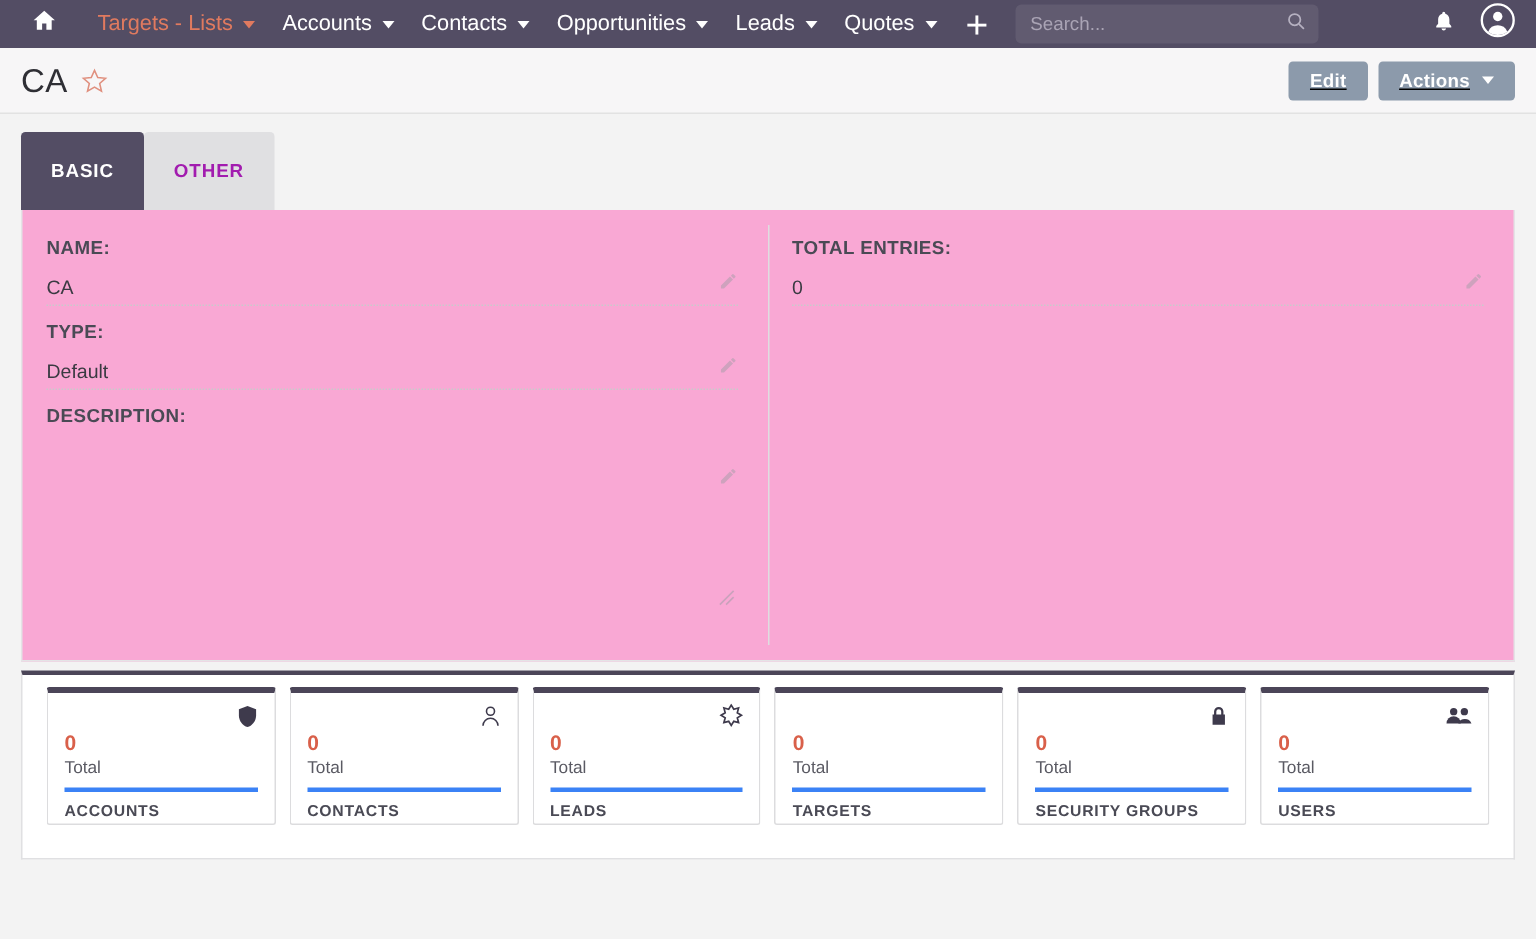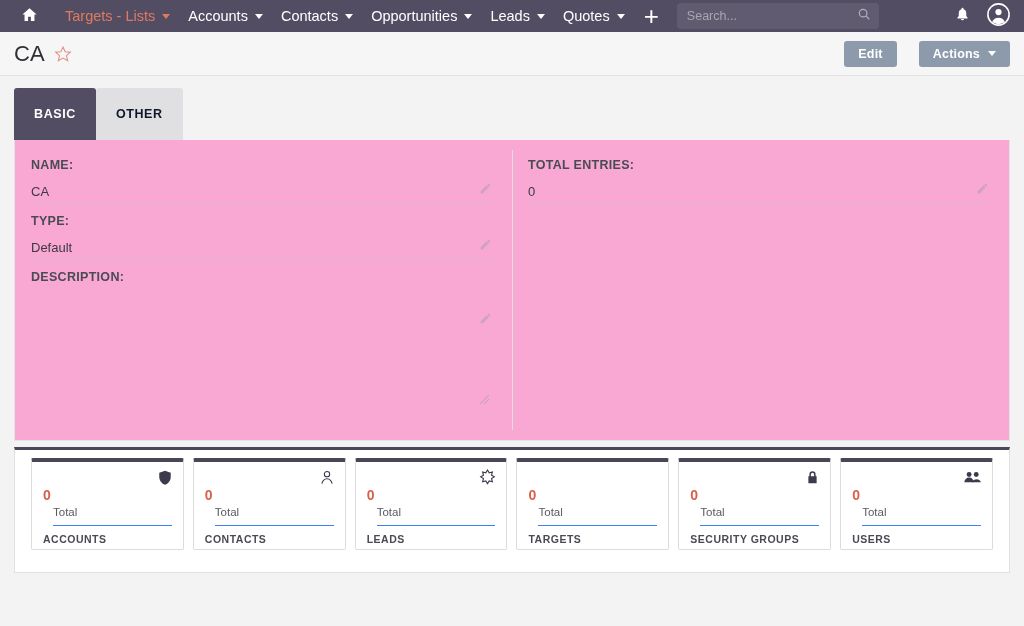--- a/index.html
+++ b/index.html
@@ -109,21 +109,22 @@
   .fav-star {
     margin-left: 9px;
     display: flex;
     align-items: center;
     cursor: pointer;
   }
   .fav-star svg { stroke: #e0907f; fill: none; stroke-width: 1.4; }
   .title-actions {
     margin-left: auto;
     display: flex;
-    gap: 22px;
+    gap: 7px;
+    text-decoration: underline;
   }
   .btn {
     background: #8c9aab;
     color: #ffffff;
     border: none;
     border-radius: 3px;
     font-size: 12.5px;
     font-weight: bold;
     font-family: "Liberation Sans", sans-serif;
     padding: 6px 14px;
@@ -141,21 +142,21 @@
   }
   .tab {
     font-size: 12.5px;
     font-weight: bold;
     letter-spacing: .6px;
     padding: 19px 20px;
     cursor: pointer;
     border-radius: 3px 3px 0 0;
   }
   .tab.active { background: #534d64; color: #ffffff; }
-  .tab.inactive { background: #e0e0e2; color: #0f172a; }
+  .tab.inactive { background: #e0e0e2; color: #a21caf; }
 
   
   .detail-panel {
     margin: 0 14px;
     background: #f9a8d4;
     border: 1px solid #e4e4e6;
     border-top: none;
     height: 301px;
     display: flex;
     position: relative;
@@ -263,22 +264,21 @@
     font-size: 14px;
     color: #d9604a;
     font-weight: bold;
     margin-top: 16px;
   }
   .card-total {
     font-size: 11.5px;
     color: #5a5a63;
     margin-top: 3px;
     padding-bottom: 7px;
-    border-bottom: 1px solid #3b82f6;
-    margin-left: 10px;
+    border-bottom: 3px solid #3b82f6;
   }
   .card-title {
     font-size: 10.5px;
     font-weight: bold;
     color: #4a4a55;
     letter-spacing: .5px;
     margin-top: 7px;
   }
 </style>
 </head>

